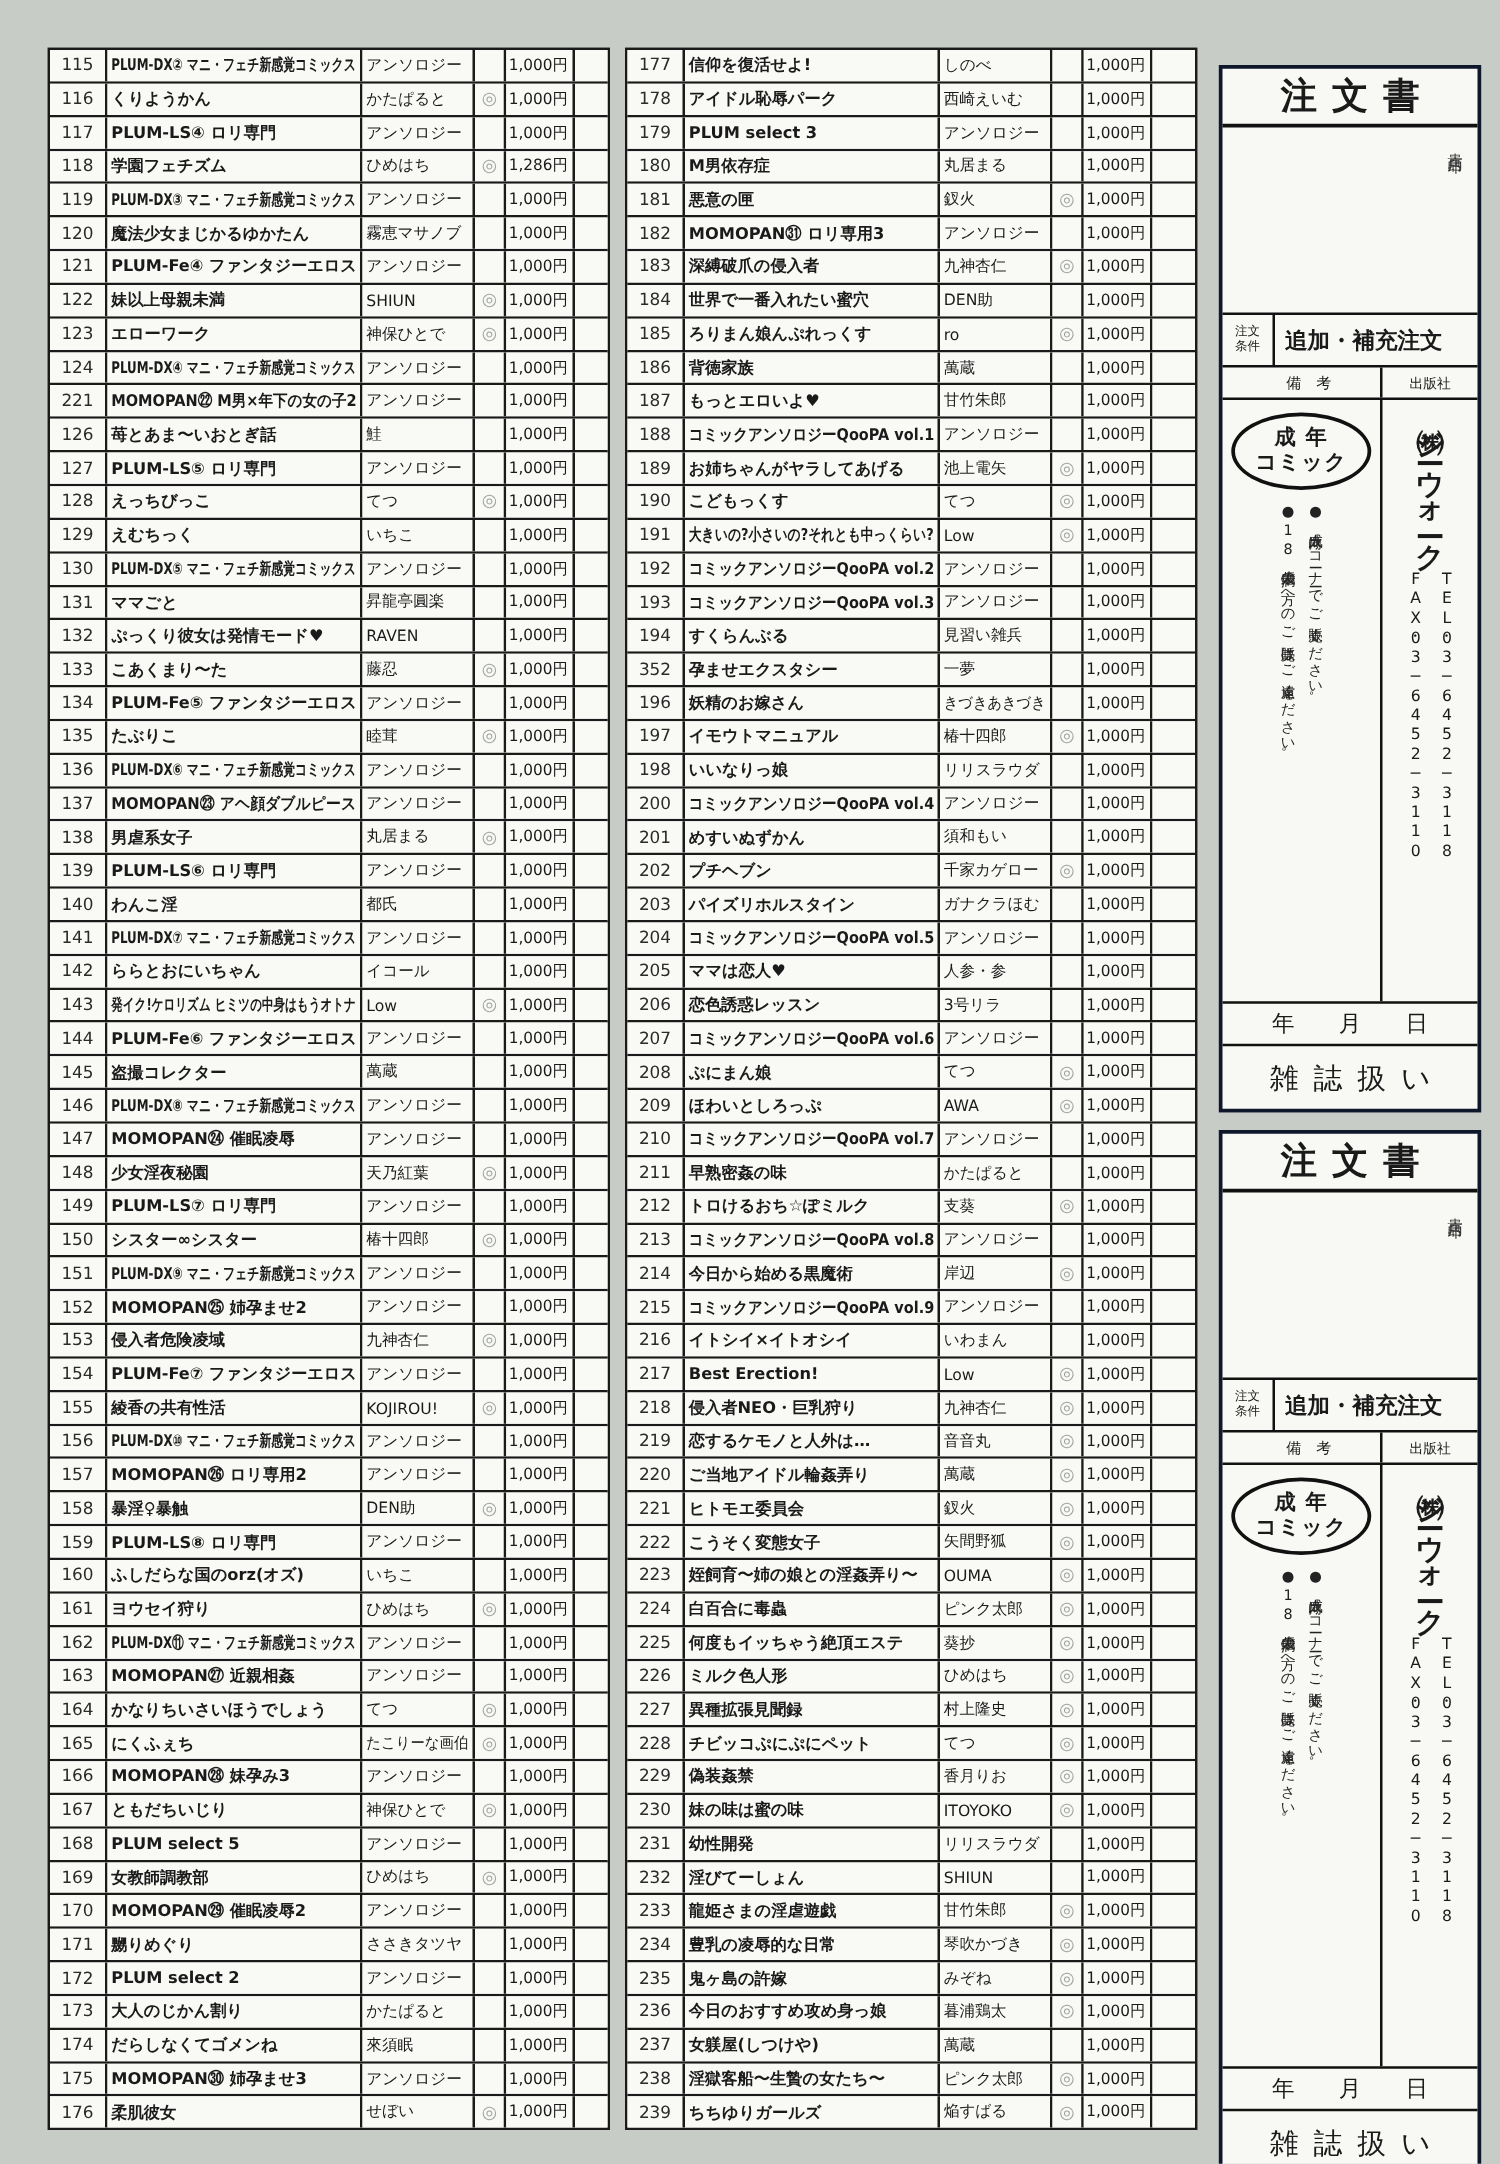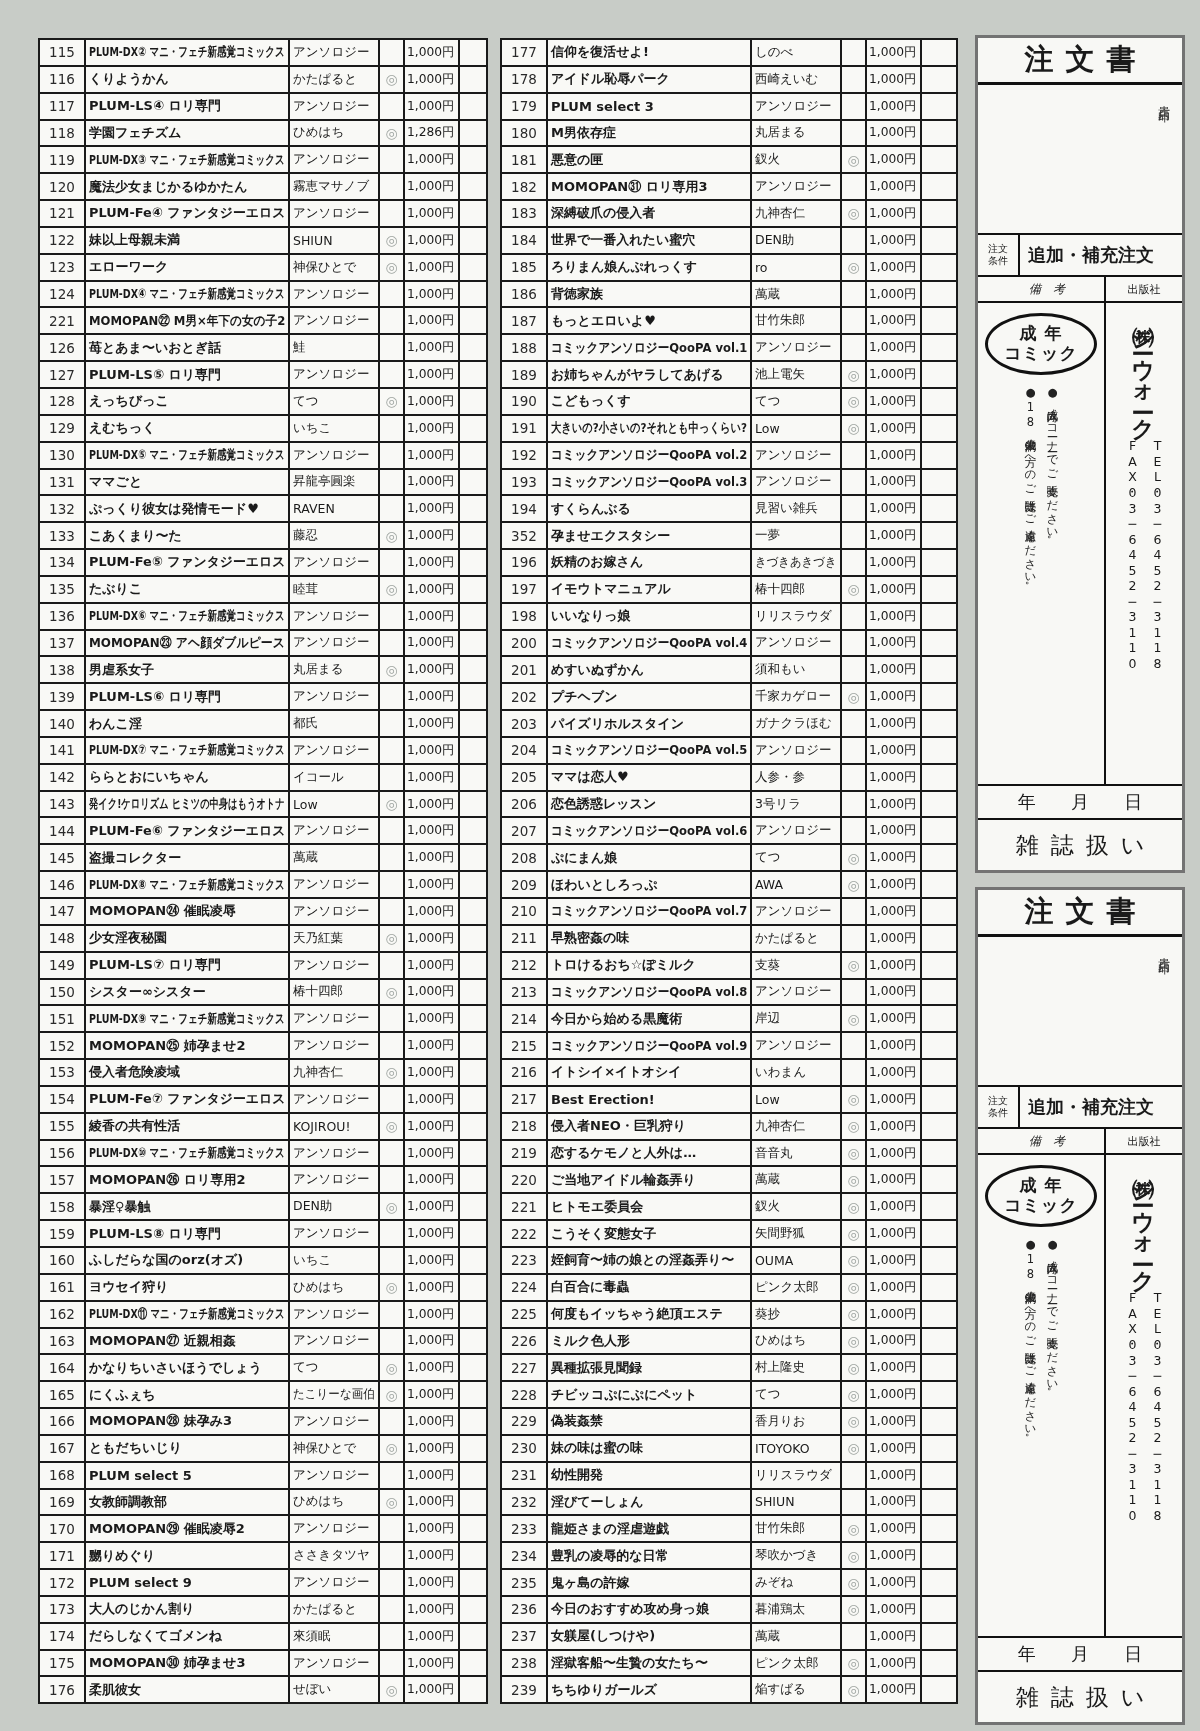--- a/index.html
+++ b/index.html
@@ -28,22 +28,22 @@
   .c-no{width:46px;flex:none;justify-content:center;font-size:13.5px;color:#2a2a2a;padding:0 1px;}
   .c-title{width:204px;flex:none;justify-content:flex-start;font-weight:bold;font-size:13px;}
   .c-author{width:90px;flex:none;justify-content:flex-start;font-size:12.5px;font-weight:500;}
   .c-mark{width:25px;flex:none;justify-content:center;color:#a0a6a2;font-size:14px;padding:0;}
   .c-price{width:55px;flex:none;justify-content:center;font-size:12.5px;padding:0 1px;}
   .c-qty{flex:1;}
   .fit{white-space:nowrap;display:inline-block;transform-origin:left center;}
   
   .panel{
     position:absolute;left:975px;width:210px;height:838px;
-    border:3px solid #737373;background:#f8f8f5;
-    box-sizing:border-box;display:flex;flex-direction:column;
+    border:3px solid #0f172a;background:#f8f8f5;
+    box-sizing:border-box;display:flex;flex-direction:column;margin-top:17px;
   }
   #panel-0{top:35px;}
   #panel-1{top:887px;}
   .p-title{
     height:44px;flex:none;border-bottom:3px solid #111;
     display:flex;align-items:center;justify-content:center;
     font-size:29px;font-weight:bold;letter-spacing:12px;padding-left:12px;
   }
   .p-stamp{height:148px;flex:none;border-bottom:2px solid #111;position:relative;}
   .stamp-label{
@@ -55,21 +55,21 @@
   .cond-label{
     width:40px;flex:none;border-right:2px solid #111;
     display:flex;flex-direction:column;align-items:center;justify-content:center;
     font-size:10px;line-height:1.25;
   }
   .cond-value{flex:1;display:flex;align-items:center;padding-left:8px;font-size:18px;font-weight:bold;white-space:nowrap;}
   .p-hdr{height:24px;flex:none;border-bottom:2px solid #111;display:flex;}
   .hdr-remarks{
     width:128px;flex:none;border-right:2px solid #111;box-sizing:border-box;
     display:flex;align-items:center;justify-content:center;
-    font-size:12px;letter-spacing:12px;padding-left:24px;font-style:italic;
+    font-size:12px;letter-spacing:12px;padding-left:24px;
   }
   .hdr-pub{flex:1;display:flex;align-items:center;justify-content:center;font-size:11px;}
   .p-content{flex:1;display:flex;min-height:0;}
   .content-left{
     width:128px;flex:none;border-right:2px solid #111;box-sizing:border-box;
     display:flex;flex-direction:column;align-items:center;min-height:0;
   }
   .badge{
     margin-top:10px;flex:none;width:112px;height:62px;box-sizing:border-box;
     border:3px solid #111;border-radius:50%;
@@ -1131,21 +1131,21 @@
         <div class="cell c-price">
           <span class="fit" style="transform: scaleX(0.979167);">1,000円</span>
         </div>
         <div class="cell c-qty"></div>
       </div>
       <div class="row">
         <div class="cell c-no">
           <span class="fit">172</span>
         </div>
         <div class="cell c-title">
-          <span class="fit">PLUM select 9</span>
+          <span class="fit">PLUM select 2</span>
         </div>
         <div class="cell c-author">
           <span class="fit">アンソロジー</span>
         </div>
         <div class="cell c-mark">
           <span class="fit"></span>
         </div>
         <div class="cell c-price">
           <span class="fit" style="transform: scaleX(0.979167);">1,000円</span>
         </div>

